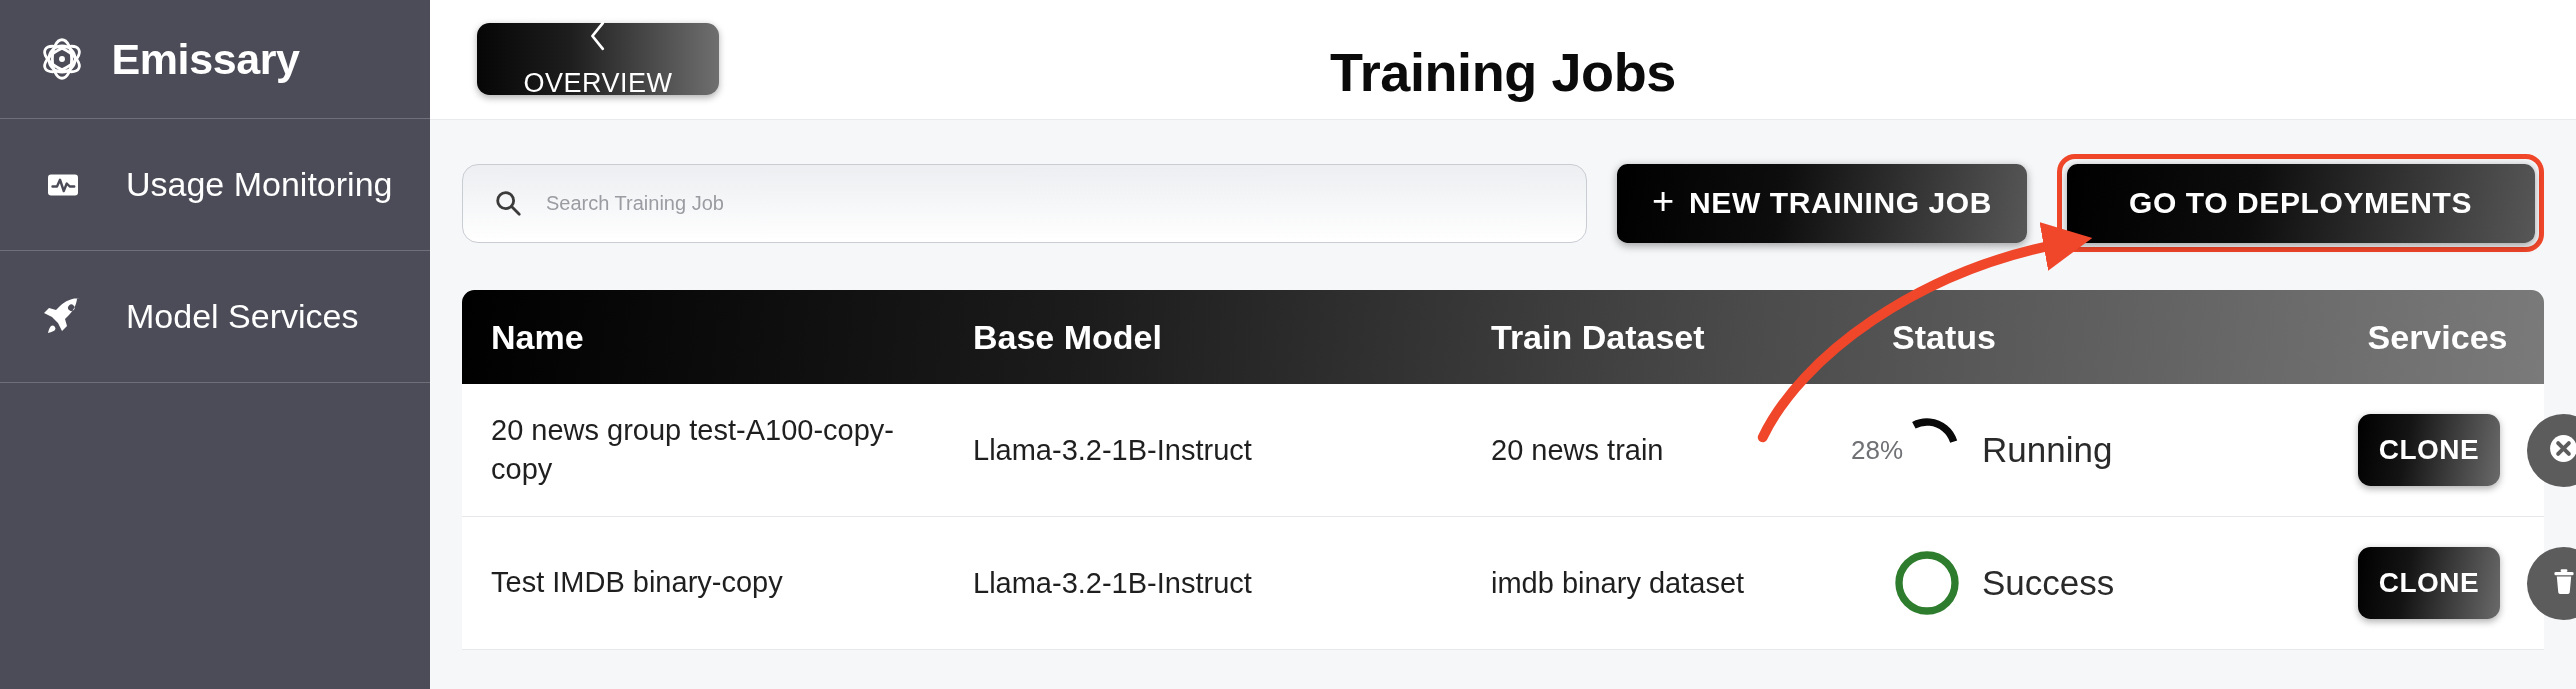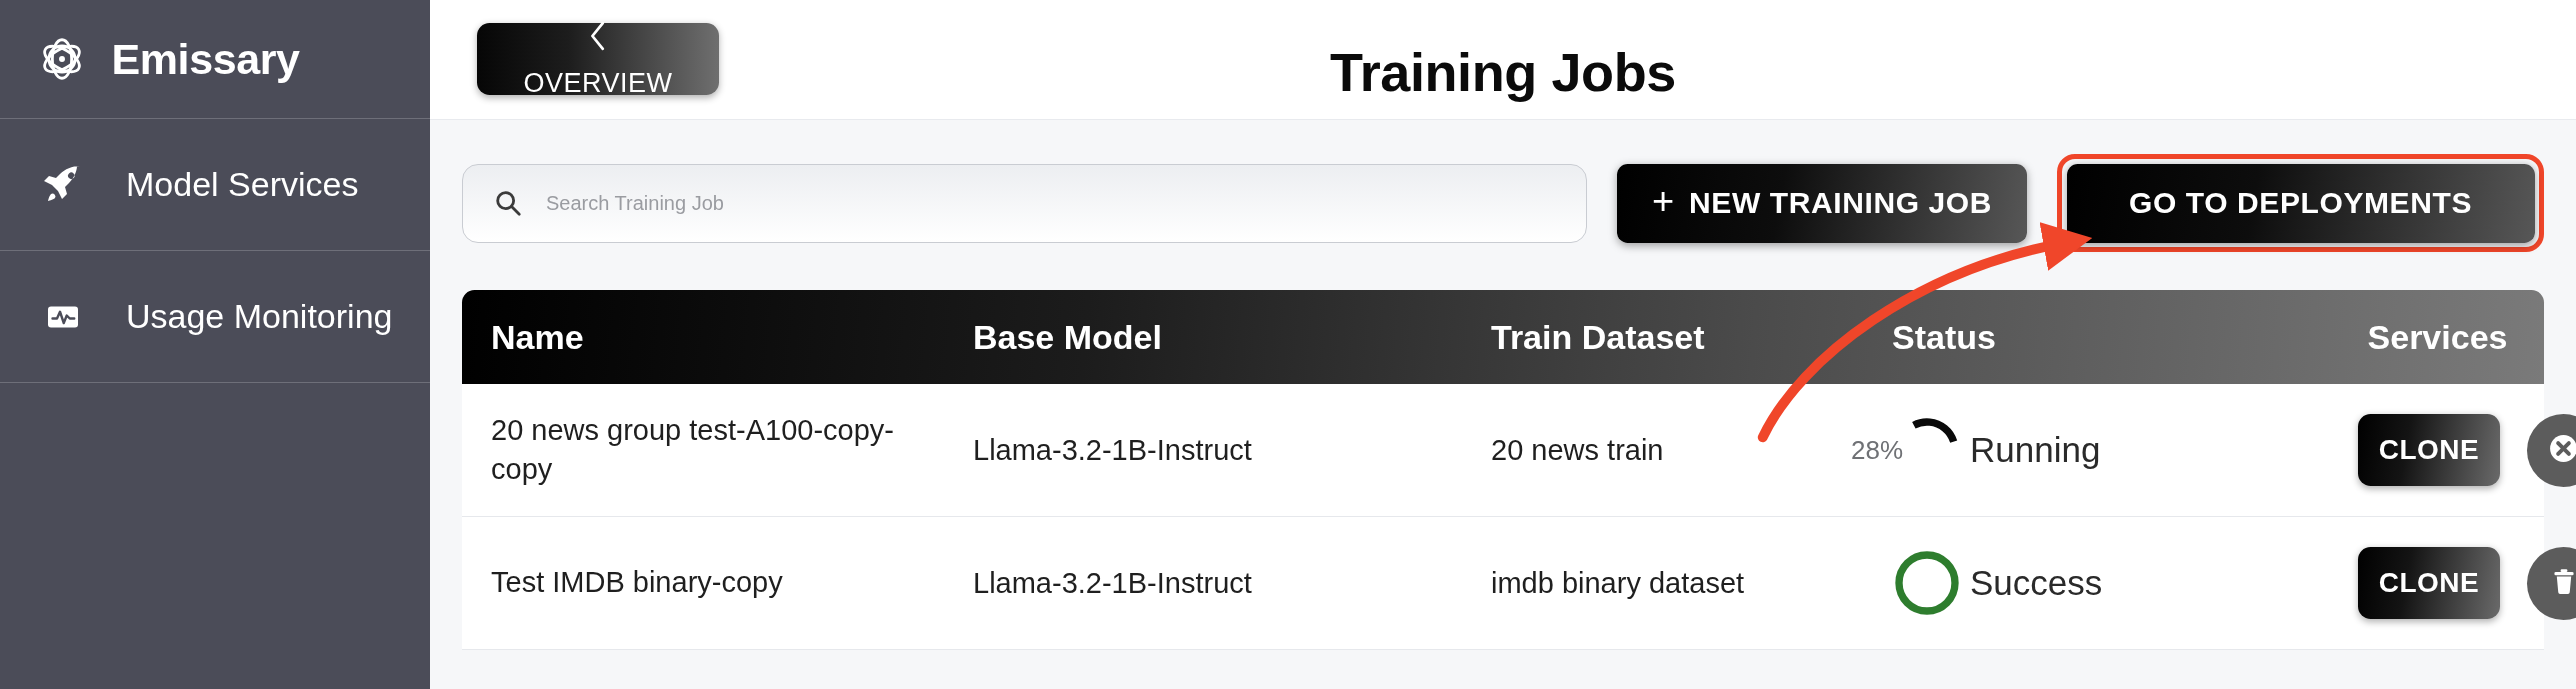--- a/index.html
+++ b/index.html
@@ -113,21 +113,21 @@
   }
   .c-name    { flex: 0 0 511px; padding-left: 29px; }
   .c-model   { flex: 0 0 518px; }
   .c-dataset { flex: 0 0 401px; }
   .c-status  { flex: 0 0 466px; }
   .c-actions { flex: 1 1 auto; text-align: center; }
   .thead .c-actions { padding-right: 27px; }
 
   .name-cell { line-height: 1.35; max-width: 421px; }
 
-  .status-cell { display: flex; align-items: center; gap: 8px; }
+  .status-cell { display: flex; align-items: center; gap: 20px; }
   .ring-wrap { position: relative; width: 70px; height: 70px; flex: 0 0 70px; }
   .ring-pct {
     position: absolute; left: -41px; top: 50%; transform: translateY(-50%);
     font-size: 26px; color: #6f7175; white-space: nowrap;
   }
   .status-text { font-size: 35px; color: #2a2a2a; }
 
   .actions-cell { display: flex; align-items: center; justify-content: center; gap: 27px; }
   .clone-btn {
     width: 142px; height: 72px; border: none; border-radius: 12.5px; cursor: pointer;
@@ -162,36 +162,36 @@
             <ellipse cx="32" cy="32" rx="22" ry="11" transform="rotate(150 32 32)"></ellipse>
           </g>
           <circle cx="32" cy="32" r="3.4" fill="#ffffff"></circle>
         </svg>
       </span>
       <span class="brand-name">Emissary</span>
     </div>
 
     <div class="nav-item">
       <span class="nav-icon">
+        <svg viewBox="0 0 48 48" width="48" height="36">
+          <rect x="4" y="10" width="40" height="28" rx="4" fill="#ffffff"></rect>
+          <polyline points="10,26 16,26 20,17 25,32 29,22 33,26 39,26" fill="none" stroke="#4b4c58" stroke-width="3.2" stroke-linecap="round" stroke-linejoin="round"></polyline>
+        </svg>
+      </span>
+      <span class="nav-label">Usage Monitoring</span>
+    </div>
+
+    <div class="nav-item">
+      <span class="nav-icon">
         <svg viewBox="0 0 48 48" width="48" height="48" fill="#ffffff">
           <path d="M41 5c-8 0-15 3-20 8l-4 4-7-2-5 5 8 4 6 6 4 8 5-5-2-7 4-4c5-5 8-12 8-17zM30 17a3.2 3.2 0 1 1 4.6-4.6A3.2 3.2 0 0 1 30 17z"></path>
           <path d="M12 33c-2 2-3 7-3 7s5-1 7-3a2.9 2.9 0 0 0-4-4z"></path>
         </svg>
       </span>
       <span class="nav-label">Model Services</span>
-    </div>
-
-    <div class="nav-item">
-      <span class="nav-icon">
-        <svg viewBox="0 0 48 48" width="48" height="36">
-          <rect x="4" y="10" width="40" height="28" rx="4" fill="#ffffff"></rect>
-          <polyline points="10,26 16,26 20,17 25,32 29,22 33,26 39,26" fill="none" stroke="#4b4c58" stroke-width="3.2" stroke-linecap="round" stroke-linejoin="round"></polyline>
-        </svg>
-      </span>
-      <span class="nav-label">Usage Monitoring</span>
     </div>
 
     <div class="sidebar-filler"></div>
   </aside>
 
   <main class="main">
 
     <div class="topbar">
       <button class="overview-btn">
         <span class="chevron-left">

